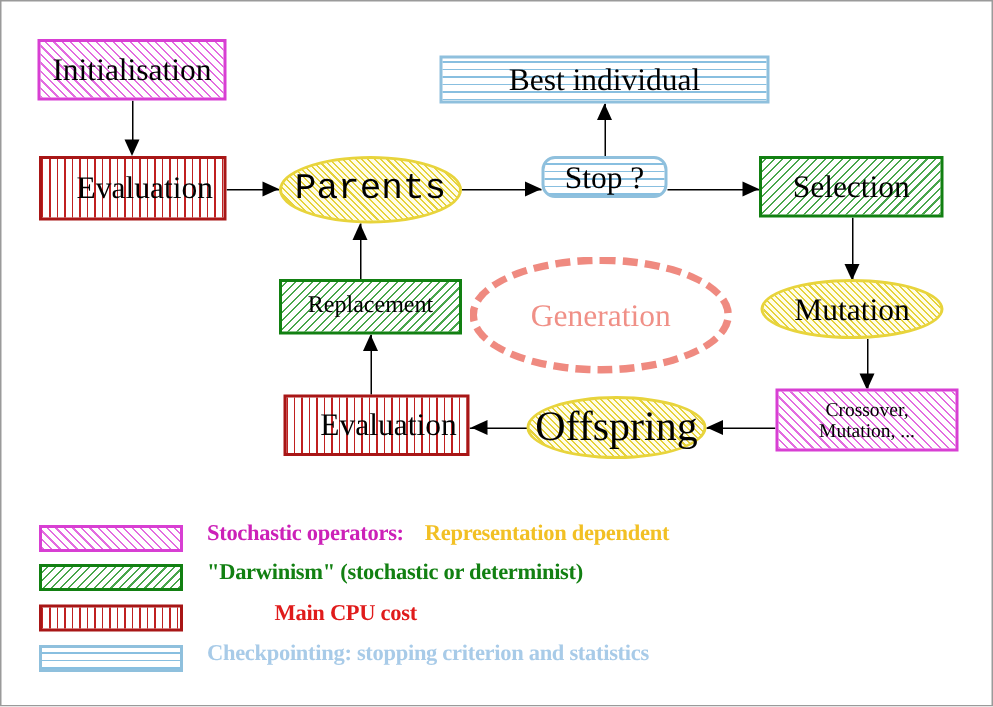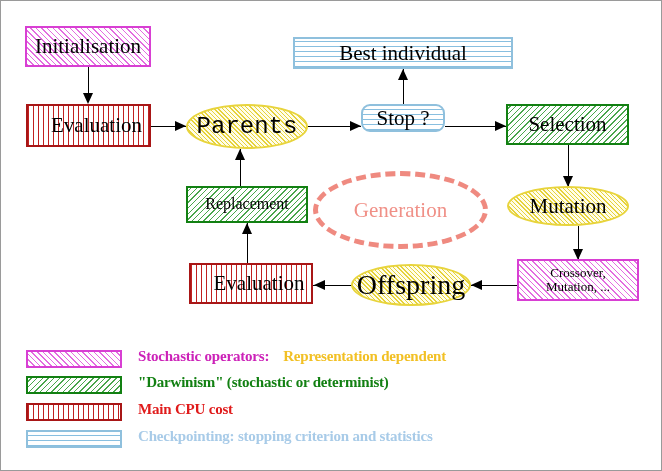--- a/index.html
+++ b/index.html
@@ -211,21 +211,21 @@
     <div class="legend-row" style="top:33px;">
       <div class="swatch fill-green"></div>
       <div class="legend-text">
         <span class="seg1" style="color:#128012;">"Darwinism" (stochastic or determinist)</span>
       </div>
     </div>
 
     <div class="legend-row" style="top:60px;">
       <div class="swatch fill-red"></div>
       <div class="legend-text">
-        <span class="seg1" style="color:#e01b1b;">Main CPU cost</span>
+        <span class="seg1" style="color:#e01b1b;margin-left:45px;">Main CPU cost</span>
       </div>
     </div>
 
     <div class="legend-row" style="top:87px;">
       <div class="swatch fill-blue"></div>
       <div class="legend-text">
         <span class="seg1" style="color:#a8cbe8;">Checkpointing: stopping criterion and statistics</span>
       </div>
     </div>
 

